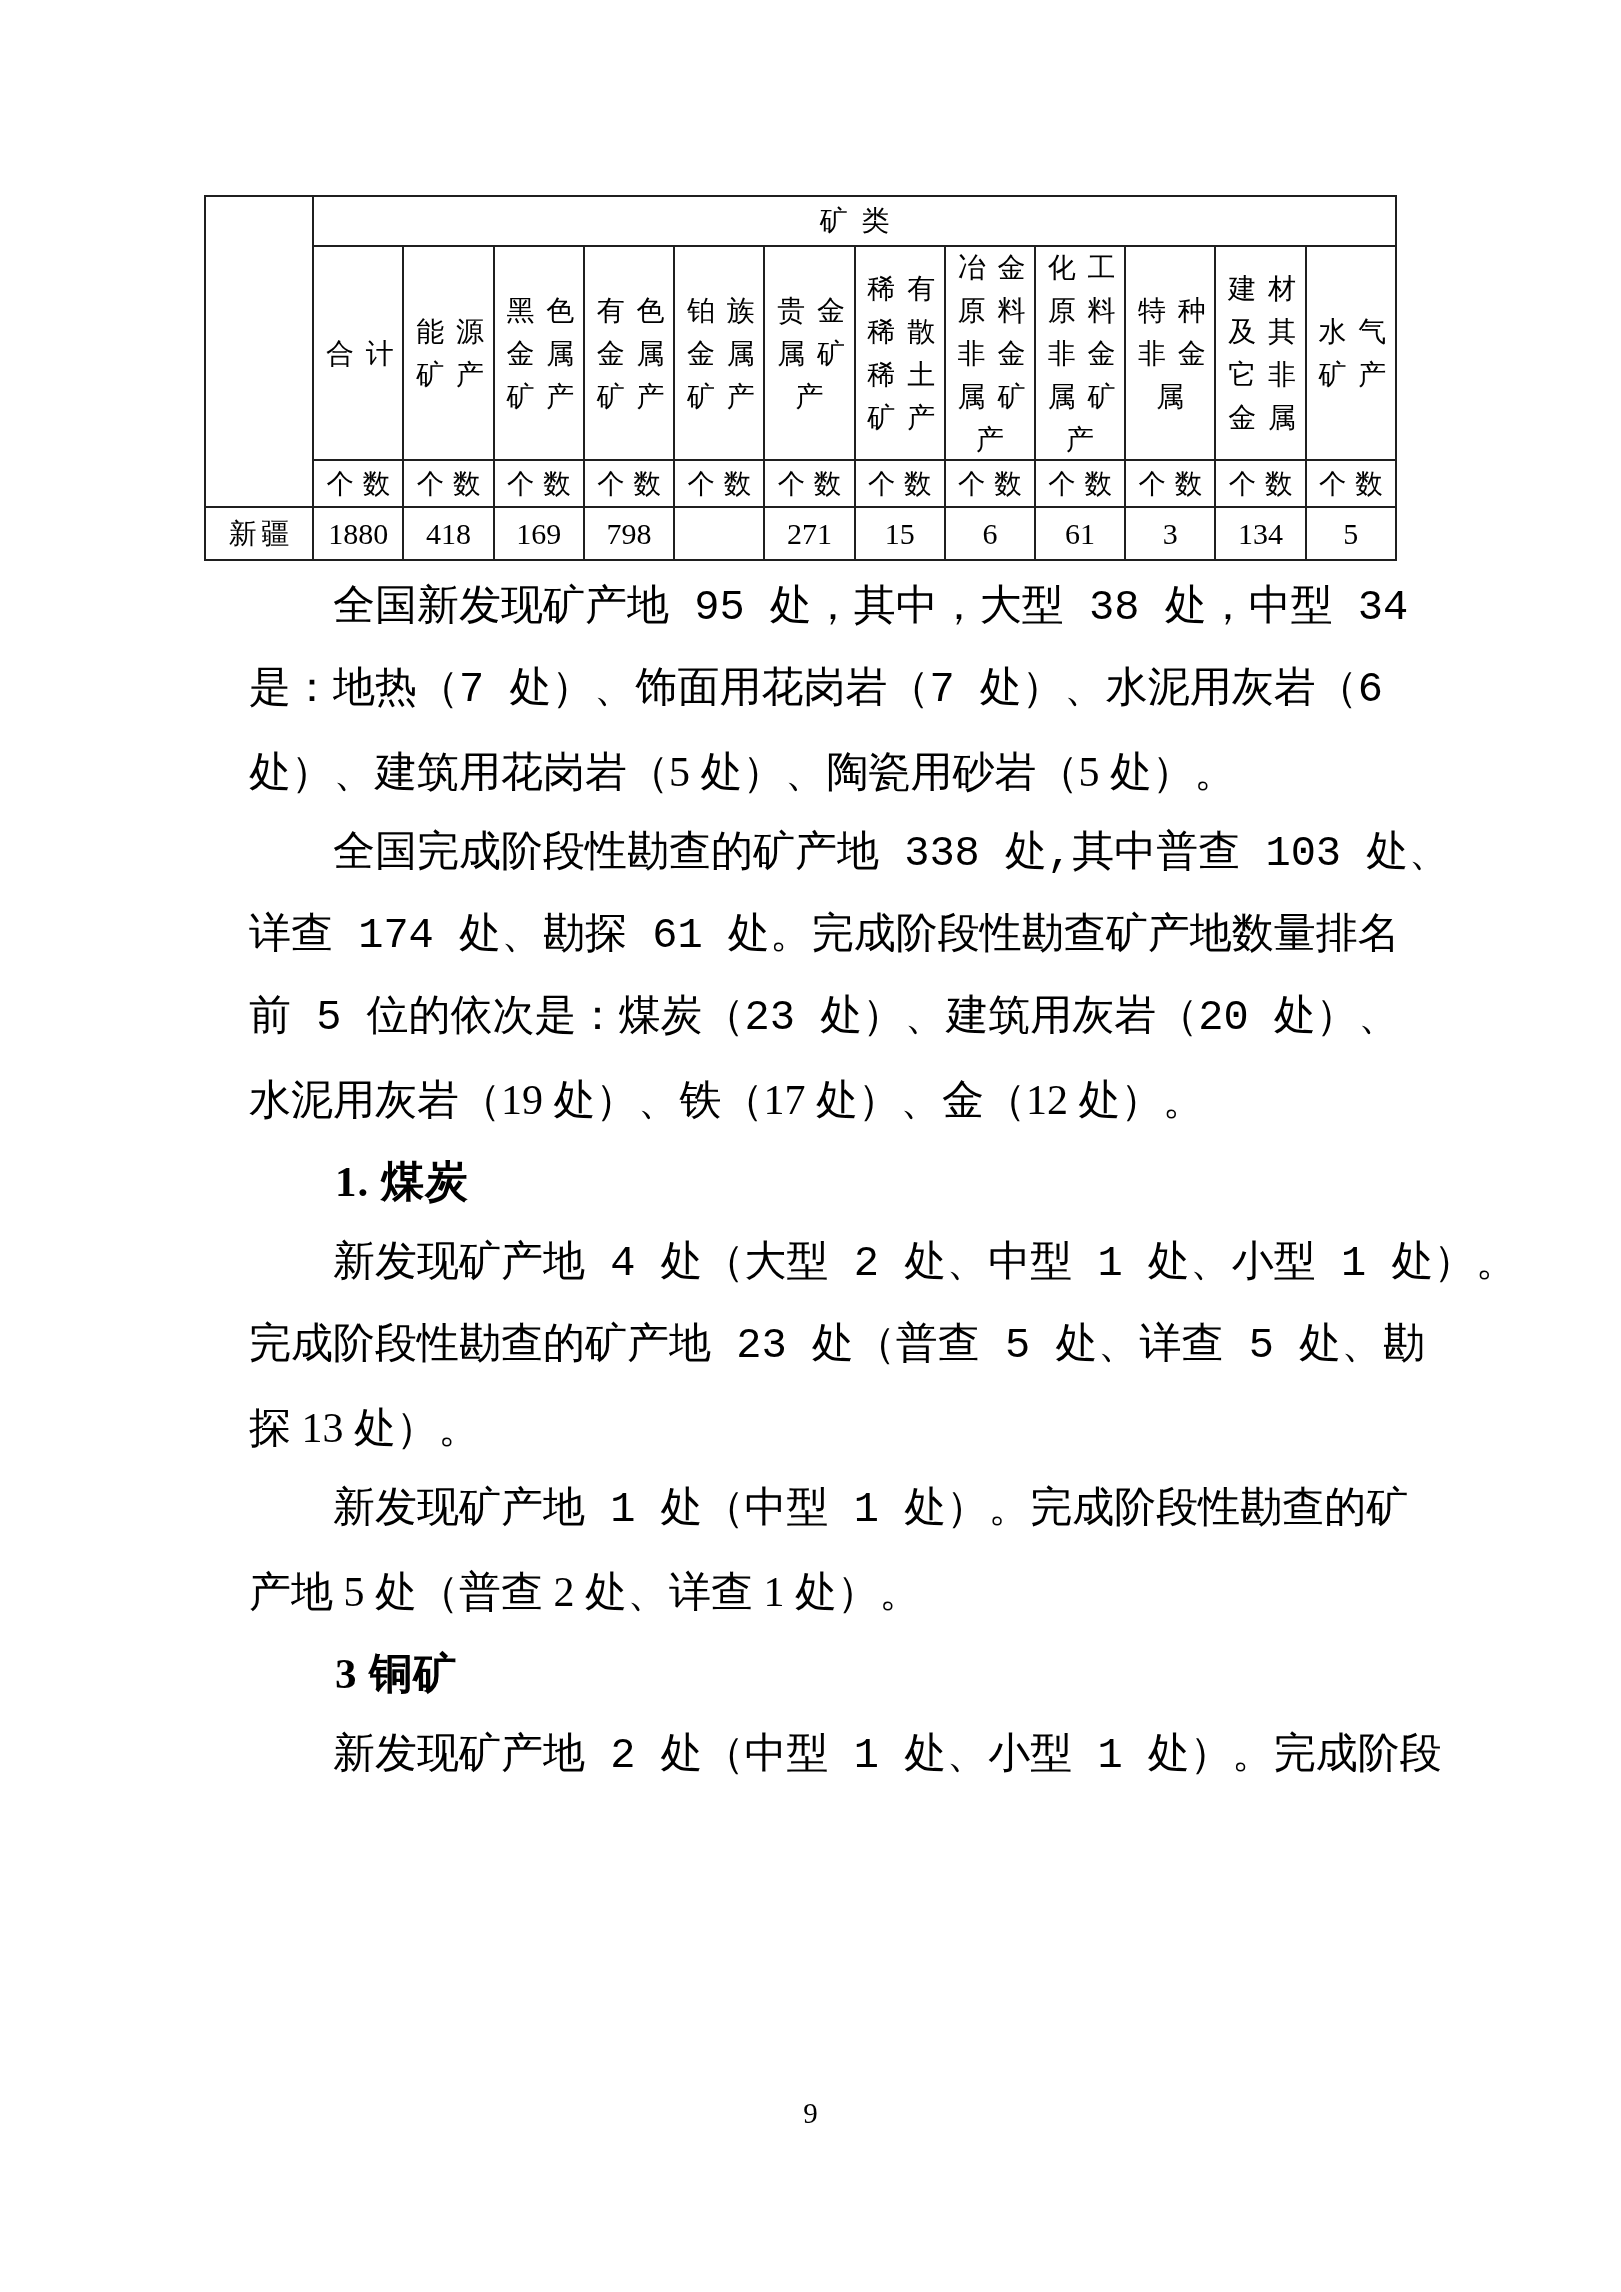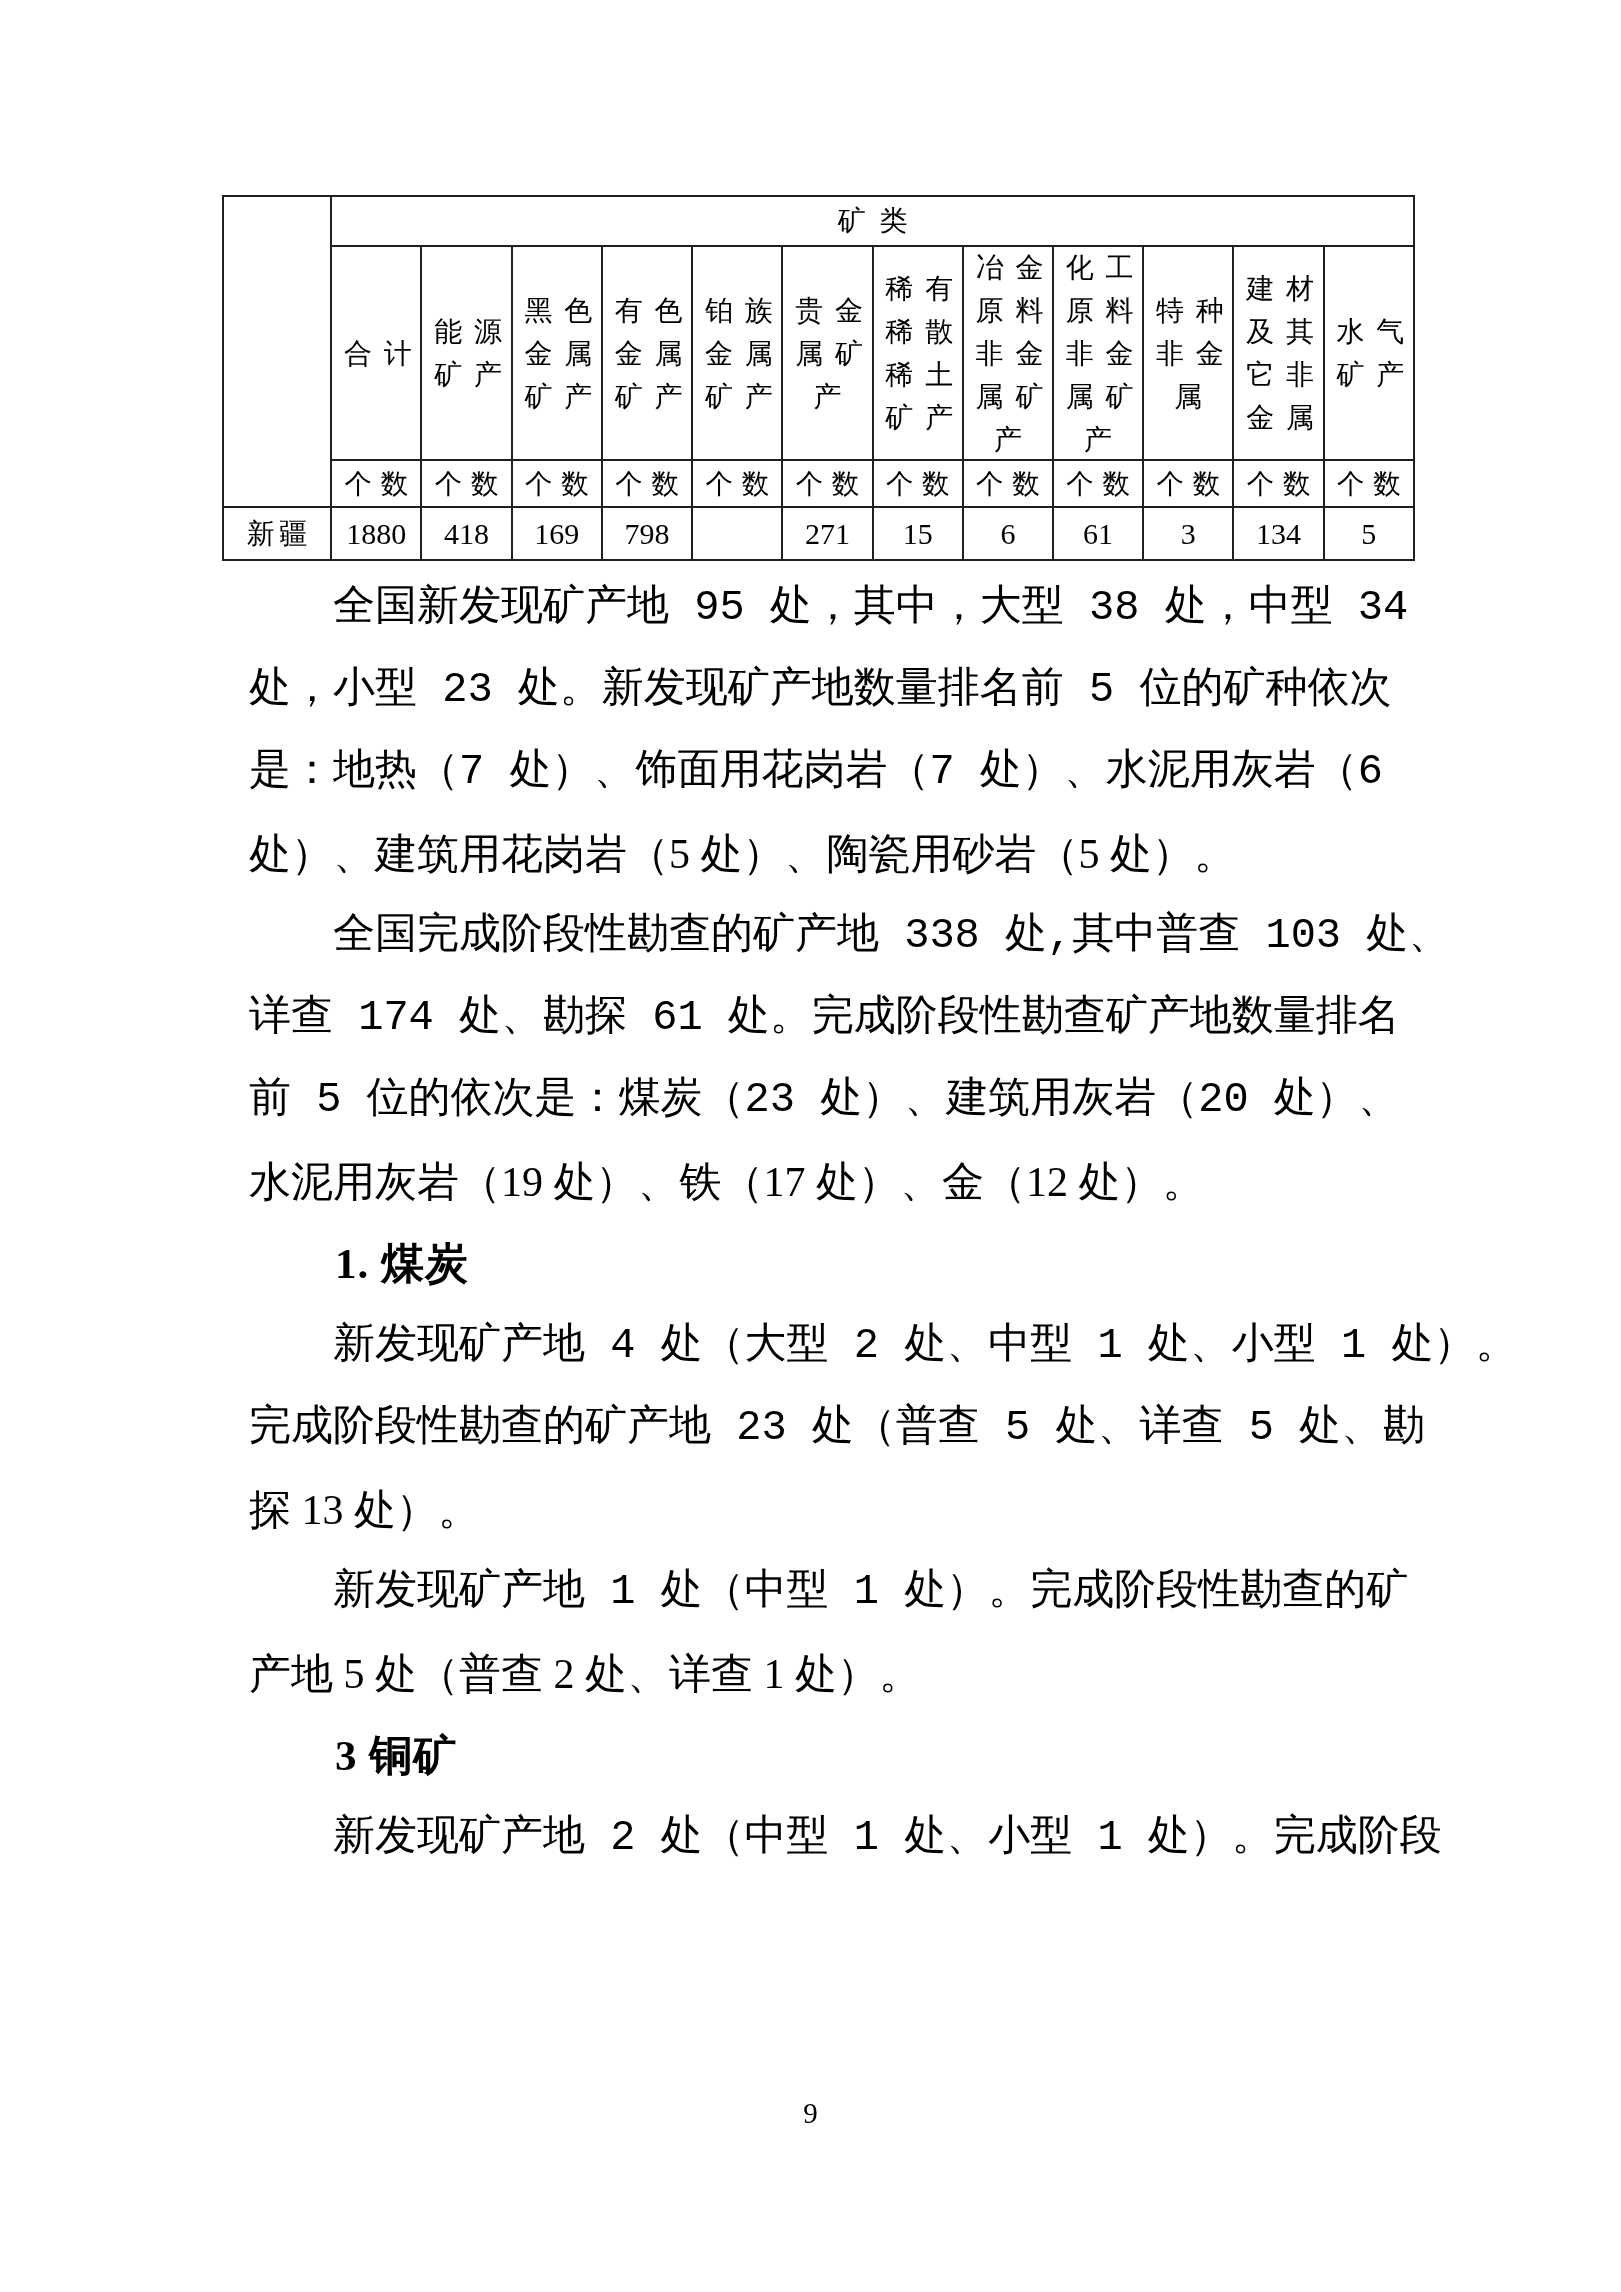--- a/index.html
+++ b/index.html
@@ -7,21 +7,21 @@
     position:relative;
     width:1621px;
     height:2293px;
     background:#ffffff;
     color:#000;
     font-family:"Liberation Serif","DejaVu Serif",serif;
     overflow:hidden;
   }
 
   
-  .mtable-wrap { position:absolute; left:222px; top:195px; }
+  .mtable-wrap { position:absolute; left:204px; top:195px; }
   table.mtable {
     border-collapse:collapse;
     table-layout:fixed;
     width:1193px;
   }
   table.mtable td {
     border:2px solid #1f1f1f;
     padding:0;
     text-align:center;
     vertical-align:middle;
@@ -267,21 +267,20 @@
         <td>
               <div class="val">5</div>
             </td>
       </tr>
     </tbody>
       </table>
   </div>
 
   <div class="body-text">
     <div class="line indent justify">全国新发现矿产地 95 处，其中，大型 38 处，中型 34</div>
-    <div class="line justify">处，小型 23 处。新发现矿产地数量排名前 5 位的矿种依次</div>
     <div class="line justify">是：地热（7 处）、饰面用花岗岩（7 处）、水泥用灰岩（6</div>
     <div class="line">处）、建筑用花岗岩（5 处）、陶瓷用砂岩（5 处）。</div>
     <div class="line indent justify">全国完成阶段性勘查的矿产地 338 处,其中普查 103 处、</div>
     <div class="line justify">详查 174 处、勘探 61 处。完成阶段性勘查矿产地数量排名</div>
     <div class="line justify">前 5 位的依次是：煤炭（23 处）、建筑用灰岩（20 处）、</div>
     <div class="line">水泥用灰岩（19 处）、铁（17 处）、金（12 处）。</div>
     <div class="line heading">1. 煤炭</div>
     <div class="line indent justify">新发现矿产地 4 处（大型 2 处、中型 1 处、小型 1 处）。</div>
     <div class="line justify">完成阶段性勘查的矿产地 23 处（普查 5 处、详查 5 处、勘</div>
     <div class="line">探 13 处）。</div>

